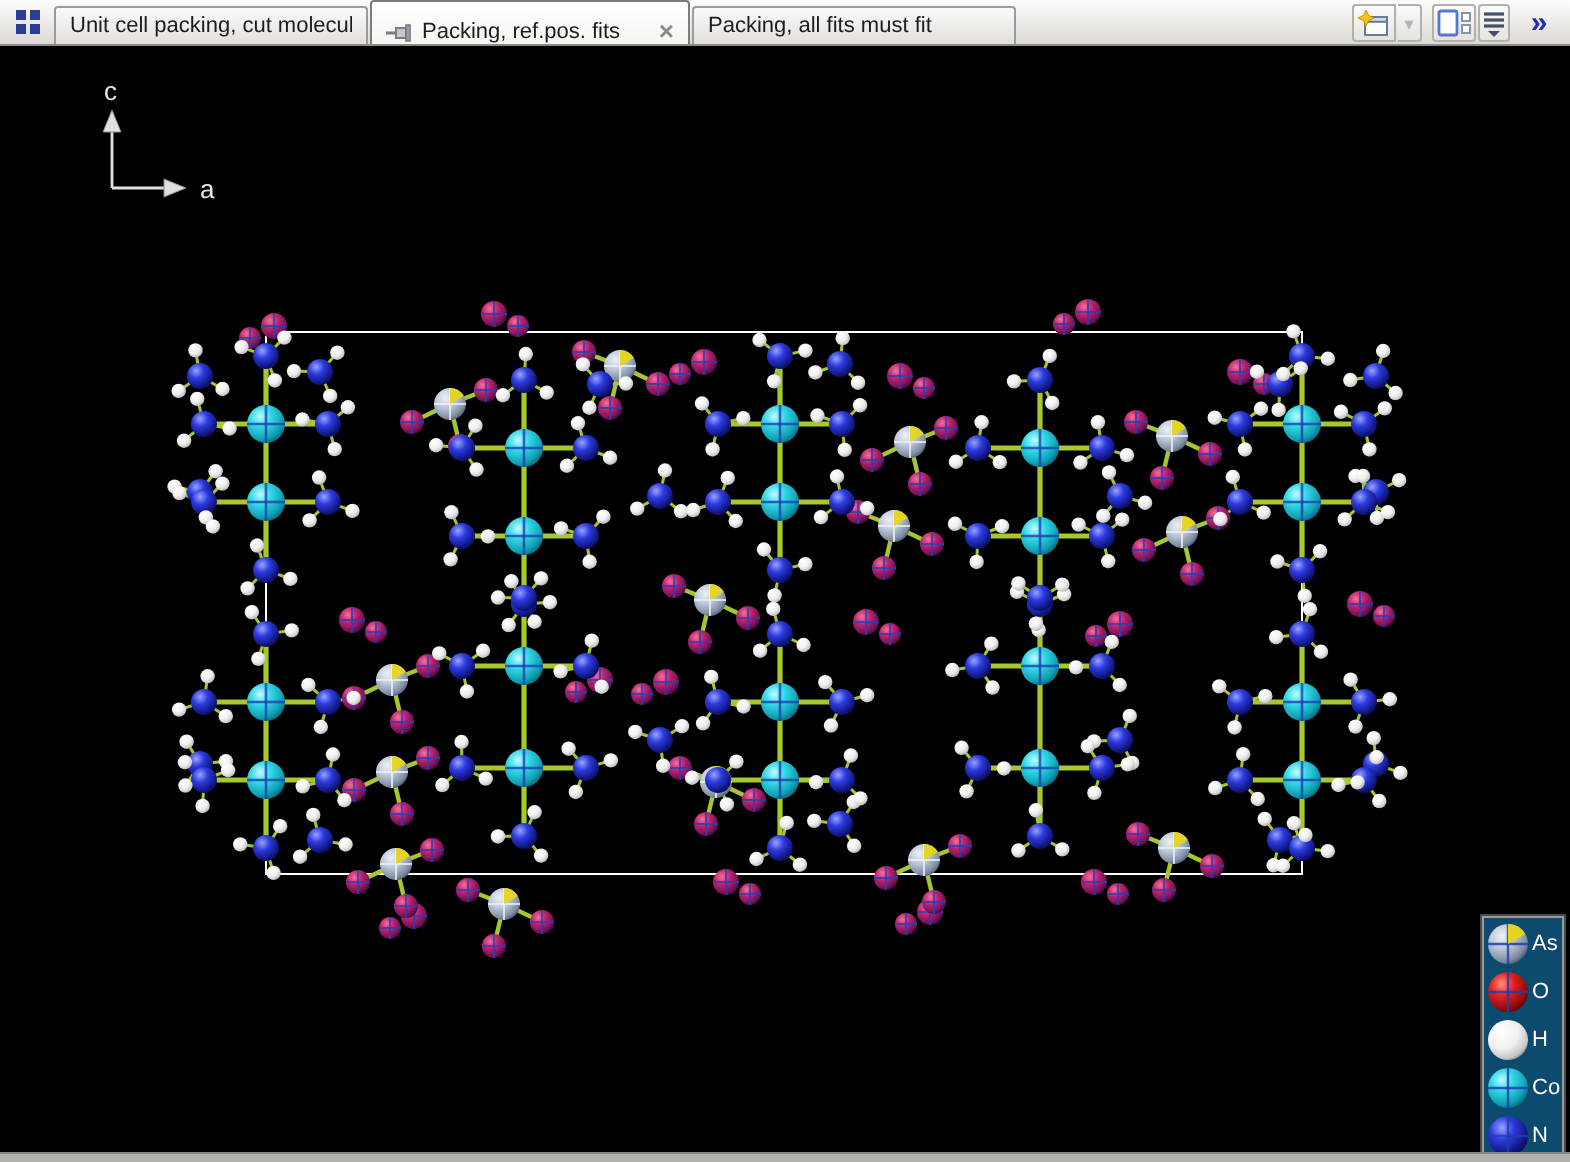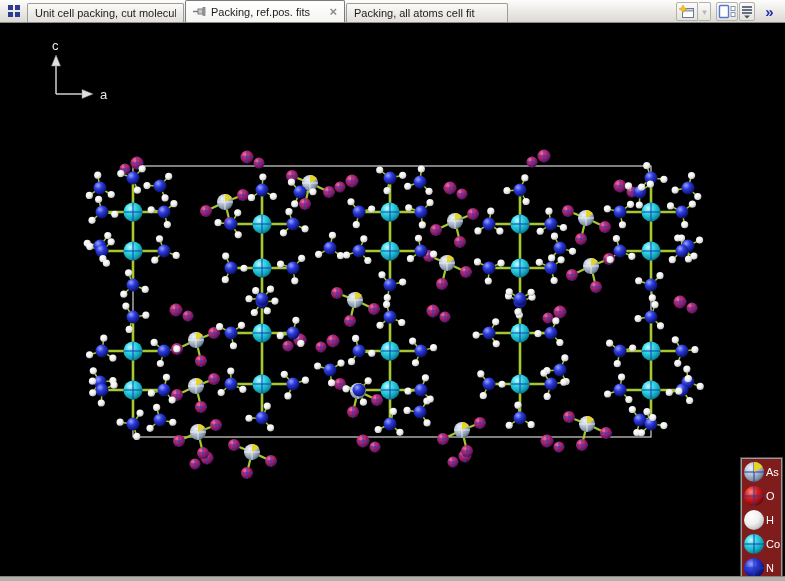--- a/index.html
+++ b/index.html
@@ -56,21 +56,21 @@
   .tb-list{width:16px;}
   .tb-overflow{width:26px;color:#1f2fae;font-weight:bold;font-size:15px;letter-spacing:-1px;}
 
   
   .viewport{position:absolute;top:23px;left:0;width:785px;height:553px;background:#000;}
   .viewport svg{display:block;}
 
   
   .legend{
     position:absolute;left:741px;top:458px;width:41px;height:123px;box-sizing:border-box;
-    background:#7f1d1d;border:1px solid #9a9a9a;outline:1px solid #4a4a4a;z-index:5;
+    background:#0c4a6e;border:1px solid #9a9a9a;outline:1px solid #4a4a4a;z-index:5;
     padding-top:1px;
   }
   .legend-item{display:flex;align-items:center;height:24px;padding-left:1px;}
   .legend-label{color:#ffffff;font-size:11px;margin-left:1px;}
 
   
   .statusbar{
     position:absolute;left:0;bottom:0;width:785px;height:5px;box-sizing:border-box;
     background:#b3b1ab;border-top:1px solid #85837e;z-index:10;
   }
@@ -86,33 +86,33 @@
           <i></i>
           <i></i>
           <i></i>
           <i></i>
         </span>
     </div>
     <div class="tabs" id="tabs">
         <div class="tab" style="width: 157px;">
           <span class="tab-label">Unit cell packing, cut molecul...</span>
         </div>
-        <div class="tab active" style="width: 160px;">
+        <div class="tab active" style="width: 160px; align-items: flex-end;">
           <span class="pin">
             <svg width="13" height="11" viewBox="0 0 13 11">
               <line x1="0" y1="5.5" x2="5" y2="5.5" stroke="#7d7d7d" stroke-width="1.4"></line>
               <rect x="5" y="3" width="5" height="5" fill="#c4cad2" stroke="#7d7d7d"></rect>
               <rect x="10" y="1.5" width="2" height="8" fill="#9aa0a8" stroke="#7d7d7d" stroke-width="0.8"></rect>
             </svg>
           </span>
           <span class="tab-label">Packing, ref.pos. fits</span>
           <span class="close">×</span>
         </div>
         <div class="tab" style="width: 162px;">
-          <span class="tab-label">Packing, all atoms cell fit</span>
+          <span class="tab-label">Packing, all fits must fit</span>
         </div>
       </div>
 
     <div class="toolbar">
       <div class="tb-btn tb-new">
         <svg width="16" height="14" viewBox="0 0 16 14">
           <rect x="3.5" y="3.5" width="11" height="9" fill="#ffffff" stroke="#6a7a94"></rect>
           <rect x="3.5" y="3.5" width="11" height="2.4" fill="#cfd9e8" stroke="#6a7a94"></rect>
           <polygon points="4,0 5.3,2.7 8,4 5.3,5.3 4,8 2.7,5.3 0,4 2.7,2.7" fill="#f5c518" stroke="#c89010" stroke-width="0.5"></polygon>
         </svg>

